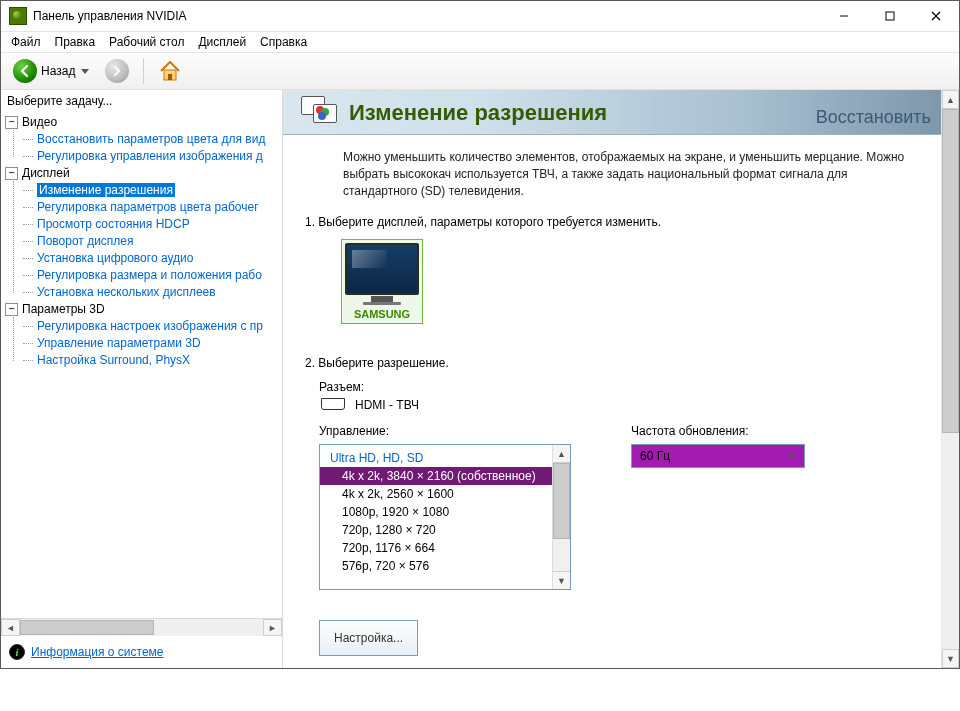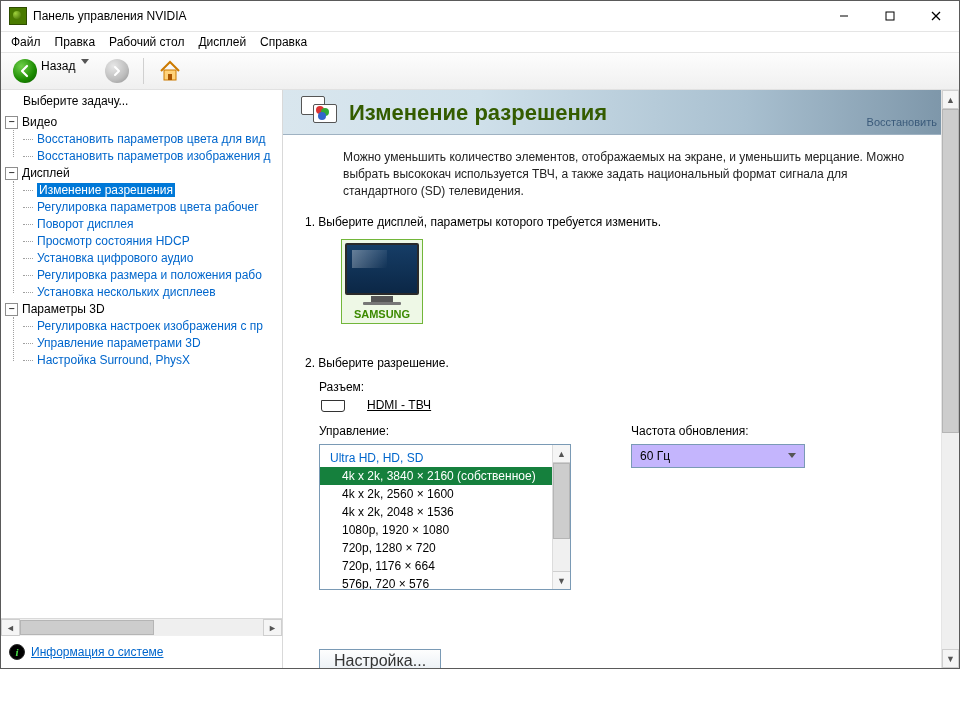--- a/index.html
+++ b/index.html
@@ -8,33 +8,33 @@
 .titlebar .icon{width:16px;height:16px;margin:0 6px 0 8px;background:#4a7b00;border:1px solid #2e4d00;position:relative;}
 .titlebar .icon:after{content:"";position:absolute;left:3px;top:3px;width:8px;height:8px;border-radius:50%;background:radial-gradient(circle at 30% 30%,#9ed23a,#3d6600);}
 .titlebar .title{flex:1;font-size:12px;}
 .winbtns{display:flex;height:100%;}
 .winbtn{width:46px;display:flex;align-items:center;justify-content:center;font-family:Arial;font-size:13px;color:#000;}
 .winbtn.close{width:46px;}
 .winbtn svg{width:10px;height:10px;}
 .menubar{height:20px;display:flex;align-items:center;padding:0 4px;gap:2px;border-bottom:1px solid #e5e5e5;font-size:12px;}
 .menubar span{padding:2px 6px;}
 .toolbar{height:36px;display:flex;align-items:center;padding:0 6px;border-bottom:1px solid #e1e1e1;background:linear-gradient(#fdfdfd,#f0f0f0);gap:4px;}
-.toolbtn{display:flex;align-items:flex-start;gap:4px;padding:2px 6px;border-radius:3px;}
+.toolbtn{display:flex;align-items:center;gap:4px;padding:2px 6px;border-radius:3px;}
 .toolbtn .circle{width:24px;height:24px;border-radius:50%;display:flex;align-items:center;justify-content:center;color:#fff;font-weight:bold;}
 .back-ico{background:radial-gradient(circle at 35% 30%,#6fd04a,#1a8a00 60%,#0b5600);}
 .back-ico svg{width:14px;height:14px;}
 .fwd-ico{background:radial-gradient(circle at 35% 30%,#e7e7e7,#bdbdbd 60%,#8d8d8d);}
 .fwd-ico svg{width:12px;height:12px;}
 .tri{width:0;height:0;border-left:4px solid transparent;border-right:4px solid transparent;border-top:5px solid #555;margin-left:2px;}
 .sep{width:1px;height:26px;background:#d0d0d0;margin:0 4px;}
 .home-ico{width:24px;height:24px;position:relative;}
 .home-ico svg{width:24px;height:24px;}
 .body{flex:1;display:flex;min-height:0;}
 .sidebar{width:282px;border-right:1px solid #d9d9d9;display:flex;flex-direction:column;box-sizing:border-box;}
-.side-head{padding:4px 6px;font-size:12px;margin-left:16px;}
+.side-head{padding:4px 6px;font-size:12px;}
 .tree{flex:1;overflow:hidden;padding:2px 0 2px 4px;font-size:12px;line-height:17px;white-space:nowrap;}
 .node{display:flex;align-items:center;}
 .toggle{width:11px;height:11px;border:1px solid #8e8e8e;background:#fff;font-size:10px;line-height:9px;text-align:center;margin-right:4px;color:#000;font-family:Consolas,monospace;}
 .tree a{color:#0066cc;text-decoration:none;}
 .tree .sel{background:#0078d7;color:#fff;padding:0 2px;}
 .child{padding-left:18px;position:relative;}
 .child:before{content:"";position:absolute;left:8px;top:-1px;bottom:8px;border-left:1px dotted #a0a0a0;}
 .child .leaf{position:relative;padding-left:14px;}
 .child .leaf:before{content:"";position:absolute;left:0;top:8px;width:10px;border-top:1px dotted #a0a0a0;}
 .side-hscroll{height:17px;border-top:1px solid #d9d9d9;background:#f0f0f0;display:flex;align-items:center;}
@@ -54,50 +54,50 @@
 .header{background:linear-gradient(to right,#d9e6ee 0%,#cfe0ea 30%,#a9c0d0 70%,#7e97aa 100%);padding:6px 12px 8px 18px;display:flex;align-items:flex-end;color:#2b4a00;position:relative;border-bottom:1px solid #9fb2c2;}
 .header .hicon{width:36px;height:30px;margin-right:12px;position:relative;}
 .header .hicon .mon{position:absolute;width:22px;height:17px;background:#fff;border:1.5px solid #555;border-radius:2px;}
 .header .hicon .mon.a{left:0;top:0;}
 .header .hicon .mon.b{left:12px;top:8px;}
 .header .hicon .dot{position:absolute;width:8px;height:8px;border-radius:50%;left:18px;top:12px;}
 .header .hicon .dot.r{background:#d33;left:15px;top:10px;}
 .header .hicon .dot.g{background:#3a3;left:20px;top:12px;}
 .header .hicon .dot.b2{background:#36c;left:17px;top:16px;}
 .header h1{margin:0;font-family:"Trebuchet MS","Segoe UI",sans-serif;font-size:22px;font-weight:bold;color:#345c00;flex:1;}
-.header .restore{position:absolute;right:4px;bottom:6px;color:#3a5a7a;font-size:11px;}
+.header .restore{position:absolute;right:10px;bottom:6px;color:#3a5a7a;font-size:18px;}
 .desc{padding:14px 22px 10px 60px;font-size:12px;color:#222;line-height:1.4;}
 .sect{padding:6px 22px 4px 22px;font-size:12px;font-weight:normal;}
 .disp-select{padding:6px 22px 4px 58px;}
 .disp{display:inline-block;text-align:center;border:1px solid #72b63a;padding:3px;background:#eef8e6;}
 .disp .screen{width:70px;height:48px;background:linear-gradient(#163d66,#0b2746);border:2px solid #2a2a2a;position:relative;border-radius:2px;}
 .disp .screen:after{content:"";position:absolute;left:5px;top:5px;right:30px;bottom:25px;background:linear-gradient(120deg,rgba(255,255,255,.35),rgba(255,255,255,0));}
 .disp .stand{width:22px;height:6px;background:#555;margin:1px auto 0;}
 .disp .base{width:38px;height:3px;background:#777;margin:0 auto;border-radius:1px;}
 .disp .lbl{color:#3c8a00;font-size:11px;margin-top:3px;font-weight:bold;}
 .field{padding:6px 22px 4px 36px;font-size:12px;}
-.kv{display:flex;align-items:flex-end;gap:22px;margin:4px 0;text-decoration:underline;}
+.kv{display:flex;align-items:flex-start;gap:10px;margin:4px 0;}
 .hdmi-ico{display:inline-block;width:22px;height:10px;border:1.5px solid #333;border-radius:0 0 3px 3px;position:relative;margin-left:2px;}
 .cols{display:flex;gap:60px;padding:4px 22px 0 36px;}
 .col{display:flex;flex-direction:column;}
 .col .lbl{font-size:12px;margin-bottom:6px;}
 .listbox{width:250px;height:144px;border:1px solid #7a9ab5;background:#fff;display:flex;font-size:12px;position:relative;}
 .listbox .items{flex:1;overflow:hidden;padding:4px 0;}
 .listbox .grp{color:#0066cc;padding:2px 10px;}
 .listbox .opt{padding:2px 10px 2px 22px;color:#000;}
-.listbox .opt.sel{background:#15803d;color:#fff;}
+.listbox .opt.sel{background:#701a75;color:#fff;}
 .listbox .vs{width:17px;background:#f0f0f0;border-left:1px solid #dcdcdc;display:flex;flex-direction:column;}
 .listbox .vs .arrow{height:17px;background:#f5f5f5;border-bottom:1px solid #cfcfcf;display:flex;align-items:center;justify-content:center;font-size:9px;color:#555;}
 .listbox .vs .arrow.dn{border-bottom:0;border-top:1px solid #cfcfcf;}
 .listbox .vs .track{flex:1;position:relative;}
 .listbox .vs .thumb{position:absolute;left:0;top:0;width:100%;height:70%;background:#cdcdcd;border:1px solid #b5b5b5;box-sizing:border-box;}
-.combo{width:160px;height:22px;border:1px solid #7a9ab5;background:#c4b5fd;display:flex;align-items:center;padding:0 4px 0 8px;font-size:12px;justify-content:space-between;}
+.combo{width:160px;height:22px;border:1px solid #7a9ab5;background:#a21caf;display:flex;align-items:center;padding:0 4px 0 8px;font-size:12px;justify-content:space-between;}
 .combo .dd{width:16px;display:flex;align-items:center;justify-content:center;}
 .btnrow{padding:30px 22px 10px 36px;}
-.btn{display:inline-block;padding:2px 14px;border:1px solid #7a9ab5;background:linear-gradient(#fefefe,#e9eff4);font-size:16px;color:#333;margin-top:29px;}
+.btn{display:inline-block;padding:10px 14px;border:1px solid #7a9ab5;background:linear-gradient(#fefefe,#e9eff4);font-size:12px;color:#333;}
 </style>
 </head>
 <body>
 
 <div class="window">
 
   <div class="titlebar">
     <div class="icon"></div>
     <div class="title">Панель управления NVIDIA</div>
     <div class="winbtns">
@@ -159,31 +159,31 @@
 
     <div class="sidebar">
       <div class="side-head">Выберите задачу...</div>
       <div class="tree">
         <div class="node">
             <span class="toggle">−</span>
             <span>Видео</span>
           </div>
         <div class="child">
           <div class="leaf"><a href="#">Восстановить параметров цвета для вид</a></div>
-          <div class="leaf"><a href="#">Восстановить параметров изображения д</a></div>
+          <div class="leaf"><a href="#">Регулировка управления изображения д</a></div>
         </div>
         <div class="node">
             <span class="toggle">−</span>
             <span>Дисплей</span>
           </div>
         <div class="child">
           <div class="leaf"><span class="sel">Изменение разрешения</span></div>
           <div class="leaf"><a href="#">Регулировка параметров цвета рабочег</a></div>
+          <div class="leaf"><a href="#">Просмотр состояния HDCP</a></div>
           <div class="leaf"><a href="#">Поворот дисплея</a></div>
-          <div class="leaf"><a href="#">Просмотр состояния HDCP</a></div>
           <div class="leaf"><a href="#">Установка цифрового аудио</a></div>
           <div class="leaf"><a href="#">Регулировка размера и положения рабо</a></div>
           <div class="leaf"><a href="#">Установка нескольких дисплеев</a></div>
         </div>
         <div class="node">
             <span class="toggle">−</span>
             <span>Параметры 3D</span>
           </div>
         <div class="child">
           <div class="leaf"><a href="#">Регулировка настроек изображения с пр</a></div>
@@ -242,21 +242,20 @@
         </div>
 
         <div class="cols">
           <div class="col">
             <div class="lbl">Управление:</div>
             <div class="listbox">
               <div class="items">
                 <div class="grp">Ultra HD, HD, SD</div>
                 <div class="opt sel">4k x 2k, 3840 × 2160 (собственное)</div>
                 <div class="opt">4k x 2k, 2560 × 1600</div>
-                <div class="opt">4k x 2k, 2048 × 1536</div>
                 <div class="opt">1080p, 1920 × 1080</div>
                 <div class="opt">720p, 1280 × 720</div>
                 <div class="opt">720p, 1176 × 664</div>
                 <div class="opt">576p, 720 × 576</div>
               </div>
               <div class="vs">
                 <div class="arrow">▲</div>
                 <div class="track">
                     <div class="thumb"></div>
                   </div>

